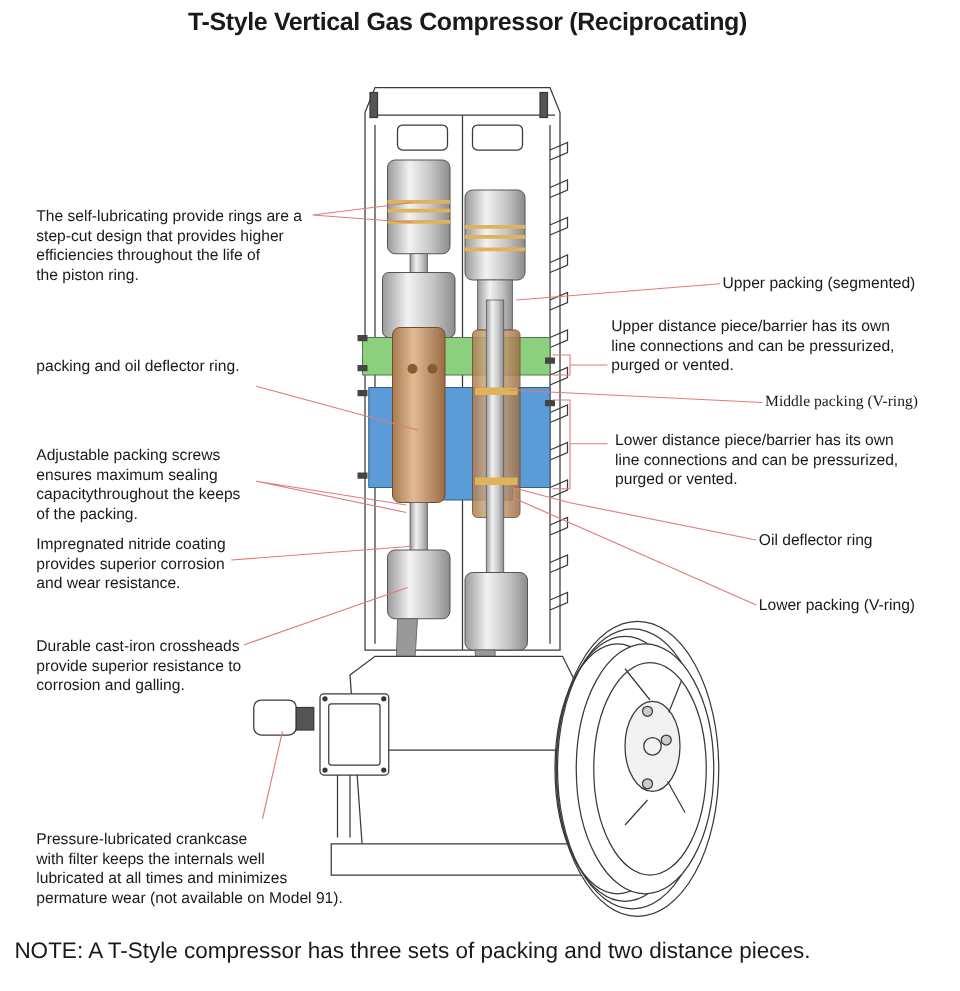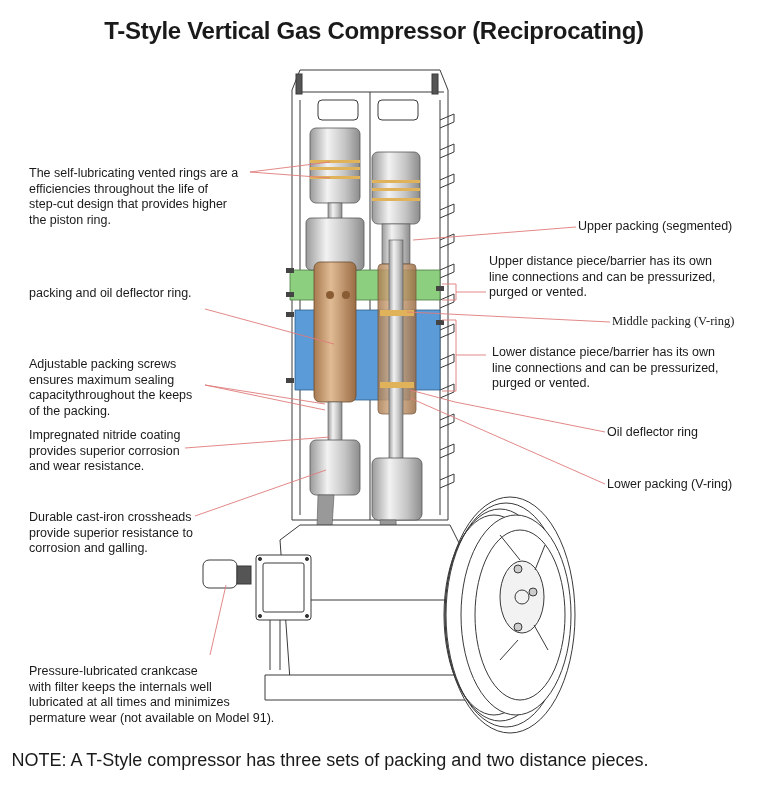--- a/index.html
+++ b/index.html
@@ -1,19 +1,19 @@
 <!DOCTYPE html>
 <html><head>
 <meta charset="utf-8">
 <style>
   html, body { margin: 0; padding: 0; background: #ffffff; }
   body { width: 768px; height: 793px; position: relative; overflow: hidden;
          font-family: "Liberation Sans", sans-serif; color: #1a1a1a; }
-  .title { position: absolute; left: 0; top: 17px; width: 748px; text-align: center;
-           font-size: 24px; font-weight: bold; letter-spacing: -0.3px; }
+  .title { position: absolute; left: 0; top: 7px; width: 748px; text-align: center;
+           font-size: 20px; font-weight: bold; letter-spacing: -0.3px; }
   .note { position: absolute; left: 0; top: 750px; width: 660px; text-align: center;
           font-size: 18px; }
   .label { position: absolute; font-size: 12.5px; line-height: 15.5px; white-space: nowrap; }
   svg.diagram { position: absolute; left: 0; top: 0; }
 </style>
 </head>
 <body>
 
 <div class="title">T-Style Vertical Gas Compressor (Reciprocating)</div>
 
@@ -132,23 +132,23 @@
     <path d="M413 240 L576 227"></path>
     <path d="M442 284 L456 284 L456 300 L442 300 M456 292 L486 292"></path>
     <path d="M407 312 L610 322"></path>
     <path d="M442 320 L456 320 L456 391 L442 391 M456 355 L486 355"></path>
     <path d="M410 390 L455 402 L605 432"></path>
     <path d="M410 398 L605 484"></path>
   </g>
 </svg>
 
 <div class="label" style="left:29px; top:166px;">
-  <div>The self-lubricating vented rings are a</div>
+  <div>The self-lubricating provide rings are a</div>
+  <div>step-cut design that provides higher</div>
   <div>efficiencies throughout the life of</div>
-  <div>step-cut design that provides higher</div>
   <div>the piston ring.</div>
 </div>
 <div class="label" style="left:29px; top:286px;">
   <div>packing and oil deflector ring.</div>
 </div>
 <div class="label" style="left:29px; top:357px;">
   <div>Adjustable packing screws</div>
   <div>ensures maximum sealing</div>
   <div>capacitythroughout the keeps</div>
   <div>of the packing.</div>

